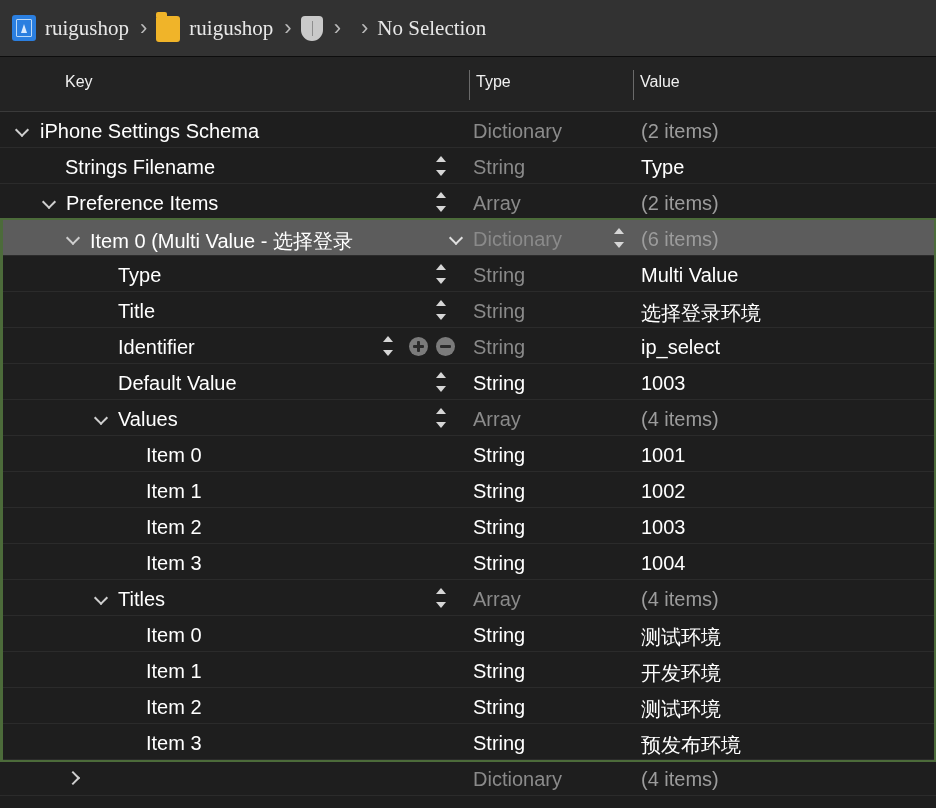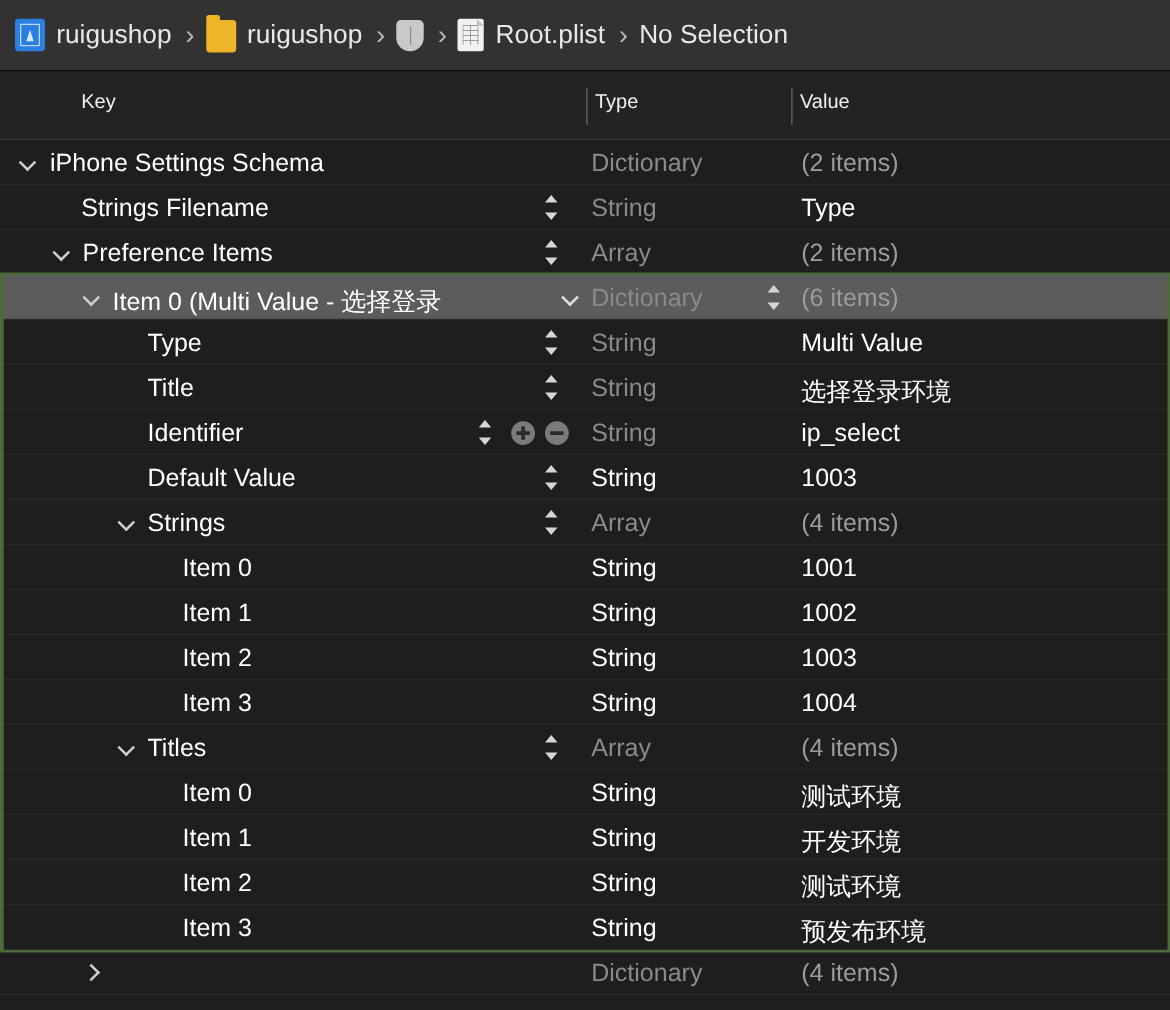--- a/index.html
+++ b/index.html
@@ -13,21 +13,21 @@
 
   
   #breadcrumb-bar {
     height:57px;
     background:#323232;
     display:flex;
     align-items:center;
     padding-left:12px;
     border-bottom:1px solid #0d0d0d;
   }
-  .crumb { display:flex; align-items:center; }
+  .crumb { display:flex; align-items:center;font-family:Liberation Serif, serif; }
   .crumb-label {
     color:#e8e8e8;
     font-size:21px;
     margin-left:9px;
     white-space:nowrap;
   }
   .crumb-sep {
     color:#b9b9b9;
     font-size:22px;
     margin:0 9px 0 11px;
@@ -217,24 +217,20 @@
     <span class="crumb-sep">›</span>
     <span class="crumb">
       <span class="crumb-icon icn-folder"></span>
       <span class="crumb-label">ruigushop</span>
     </span>
     <span class="crumb-sep">›</span>
     <span class="crumb">
       <span class="crumb-icon icn-bundle"></span>
     </span>
     <span class="crumb-sep">›</span>
-    <span class="crumb">
-      <span class="crumb-icon icn-plist"></span>
-      <span class="crumb-label">Root.plist</span>
-    </span>
     <span class="crumb-sep">›</span>
     <span class="crumb">
       <span class="crumb-label" style="margin-left: 0px;">No Selection</span>
     </span>
   </div>
 
 <div id="column-header">
   <span class="col-head" style="left:65px">Key</span>
   <span class="col-divider" style="left:469px"></span>
   <span class="col-head" style="left:476px">Type</span>
@@ -292,21 +288,21 @@
       <span class="row-value bright">ip_select</span>
     </div>
     <div class="row">
       <span class="row-key" style="left: 118px;">Default Value</span>
       <span class="stepper"></span>
       <span class="row-type bright">String</span>
       <span class="row-value bright">1003</span>
     </div>
     <div class="row">
       <span class="chev down" style="left: 93px;"></span>
-      <span class="row-key" style="left: 118px;">Strings</span>
+      <span class="row-key" style="left: 118px;">Values</span>
       <span class="stepper"></span>
       <span class="row-type dim">Array</span>
       <span class="row-value dim">(4 items)</span>
     </div>
     <div class="row">
       <span class="row-key" style="left: 146px;">Item 0</span>
       <span class="row-type bright">String</span>
       <span class="row-value bright">1001</span>
     </div>
     <div class="row">

